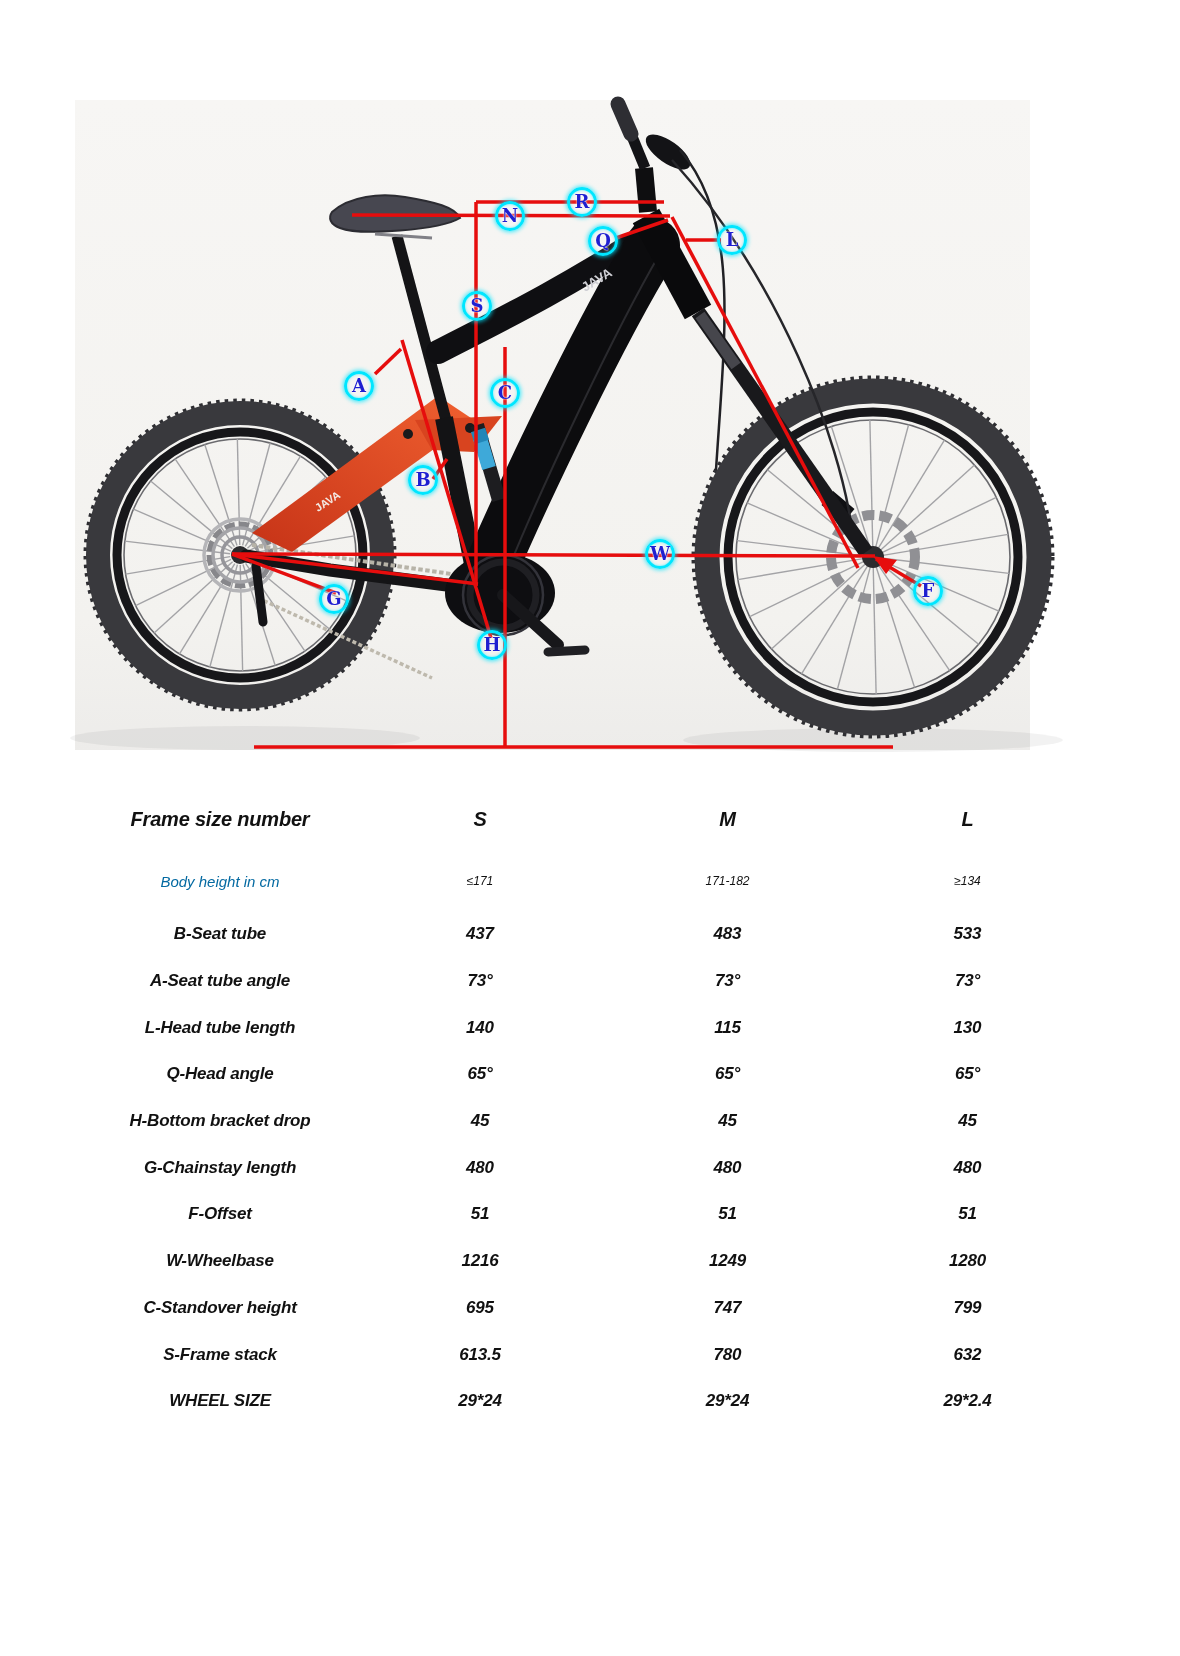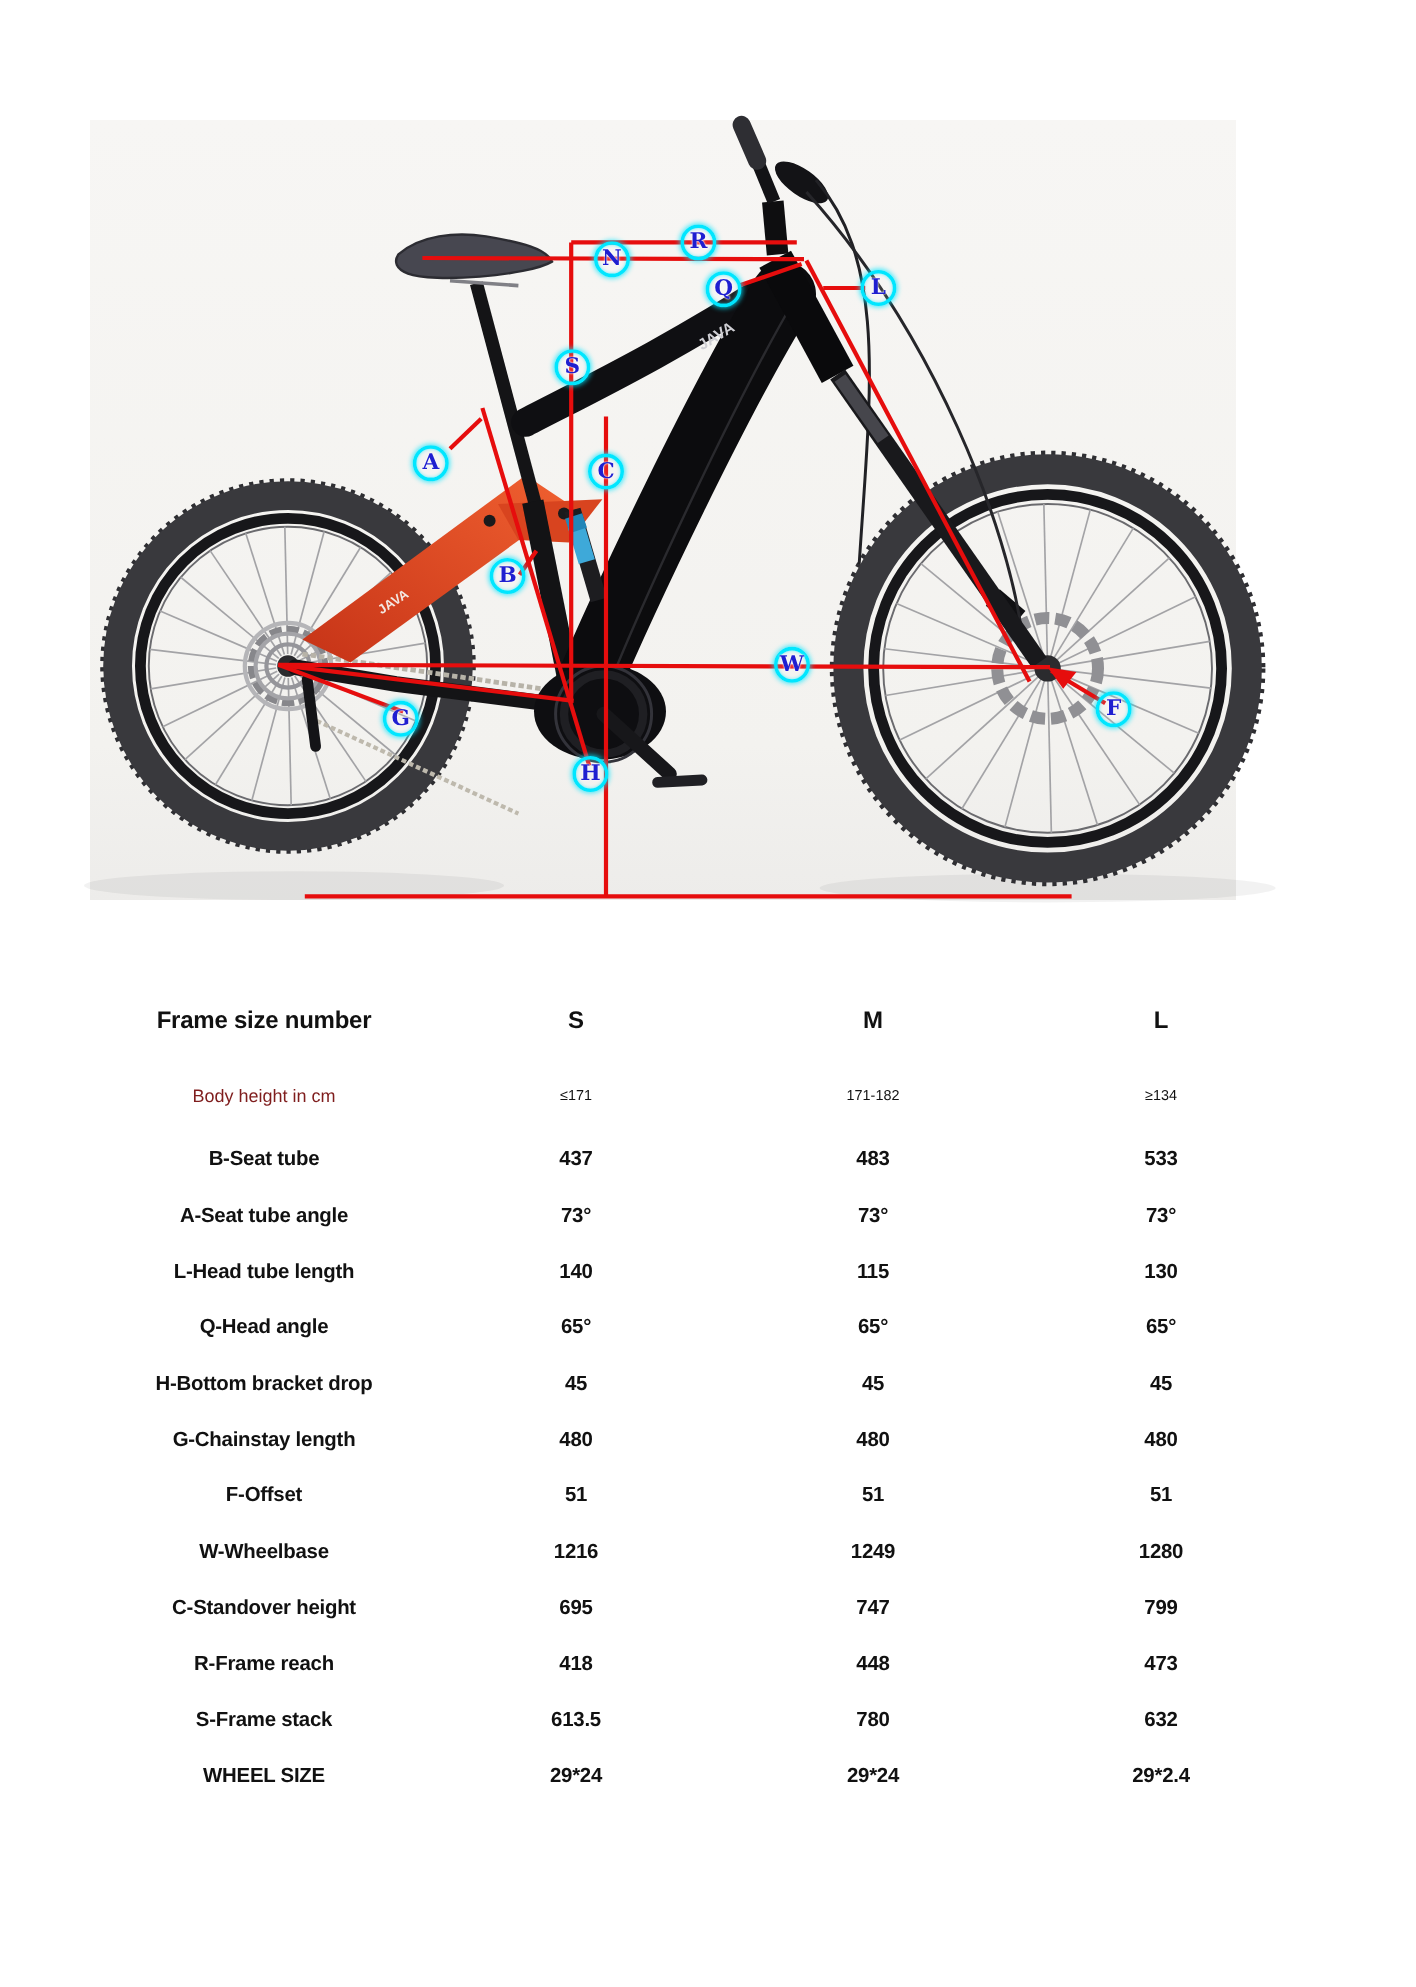--- a/index.html
+++ b/index.html
@@ -8,29 +8,29 @@
   .photo-wrap{position:absolute;left:0;top:0;width:1180px;height:760px;}
   .photo-wrap svg{position:absolute;left:0;top:0;}
   
   .geo-label{position:absolute;width:24px;height:24px;border-radius:50%;
     border:3px solid #00e6ff;box-sizing:content-box;
     box-shadow:0 0 4px 1px rgba(0,230,255,.75), inset 0 0 3px rgba(0,230,255,.6);
     color:#1f1fd0;font-family:"DejaVu Serif","Liberation Serif",serif;font-weight:bold;
     font-size:18px;line-height:24px;text-align:center;
     text-shadow:0 0 2px #ffffff,0 0 1px #ffffff;z-index:5;background:rgba(255,255,255,0.08);}
   
-  .spec-table{position:absolute;left:80px;top:826px;width:1000px;color:#111;}
+  .spec-table{position:absolute;left:80px;top:794px;width:1000px;color:#111;font-style:italic;}
   .t-row{display:flex;align-items:center;}
   .c0{width:280px;text-align:center;}
   .c1{width:240px;text-align:center;}
   .c2{width:255px;text-align:center;}
   .c3{width:225px;text-align:center;}
   .head-row{height:50px;font-weight:bold;font-size:20px;letter-spacing:-0.2px;}
   .bh-row{height:50px;margin-top:12px;}
-  .bh-row .c0{font-size:15px;color:#7f1d1d;}
+  .bh-row .c0{font-size:15px;color:#0369a1;}
   .bh-row .c1,.bh-row .c2,.bh-row .c3{font-size:12px;}
   .rows-block{margin-top:5px;}
   .spec-row{height:46.7px;font-weight:bold;font-size:17px;letter-spacing:-0.2px;}
 </style>
 </head>
 <body>
 
 <div class="page">
 
   <div class="photo-wrap">
@@ -277,26 +277,20 @@
       <div class="c3">1280</div>
     </div>
 
     <div class="t-row spec-row">
       <div class="c0">C-Standover height</div>
       <div class="c1">695</div>
       <div class="c2">747</div>
       <div class="c3">799</div>
     </div>
 
-    <div class="t-row spec-row">
-      <div class="c0">R-Frame reach</div>
-      <div class="c1">418</div>
-      <div class="c2">448</div>
-      <div class="c3">473</div>
-    </div>
 
     <div class="t-row spec-row">
       <div class="c0">S-Frame stack</div>
       <div class="c1">613.5</div>
       <div class="c2">780</div>
       <div class="c3">632</div>
     </div>
 
     <div class="t-row spec-row">
       <div class="c0">WHEEL SIZE</div>

